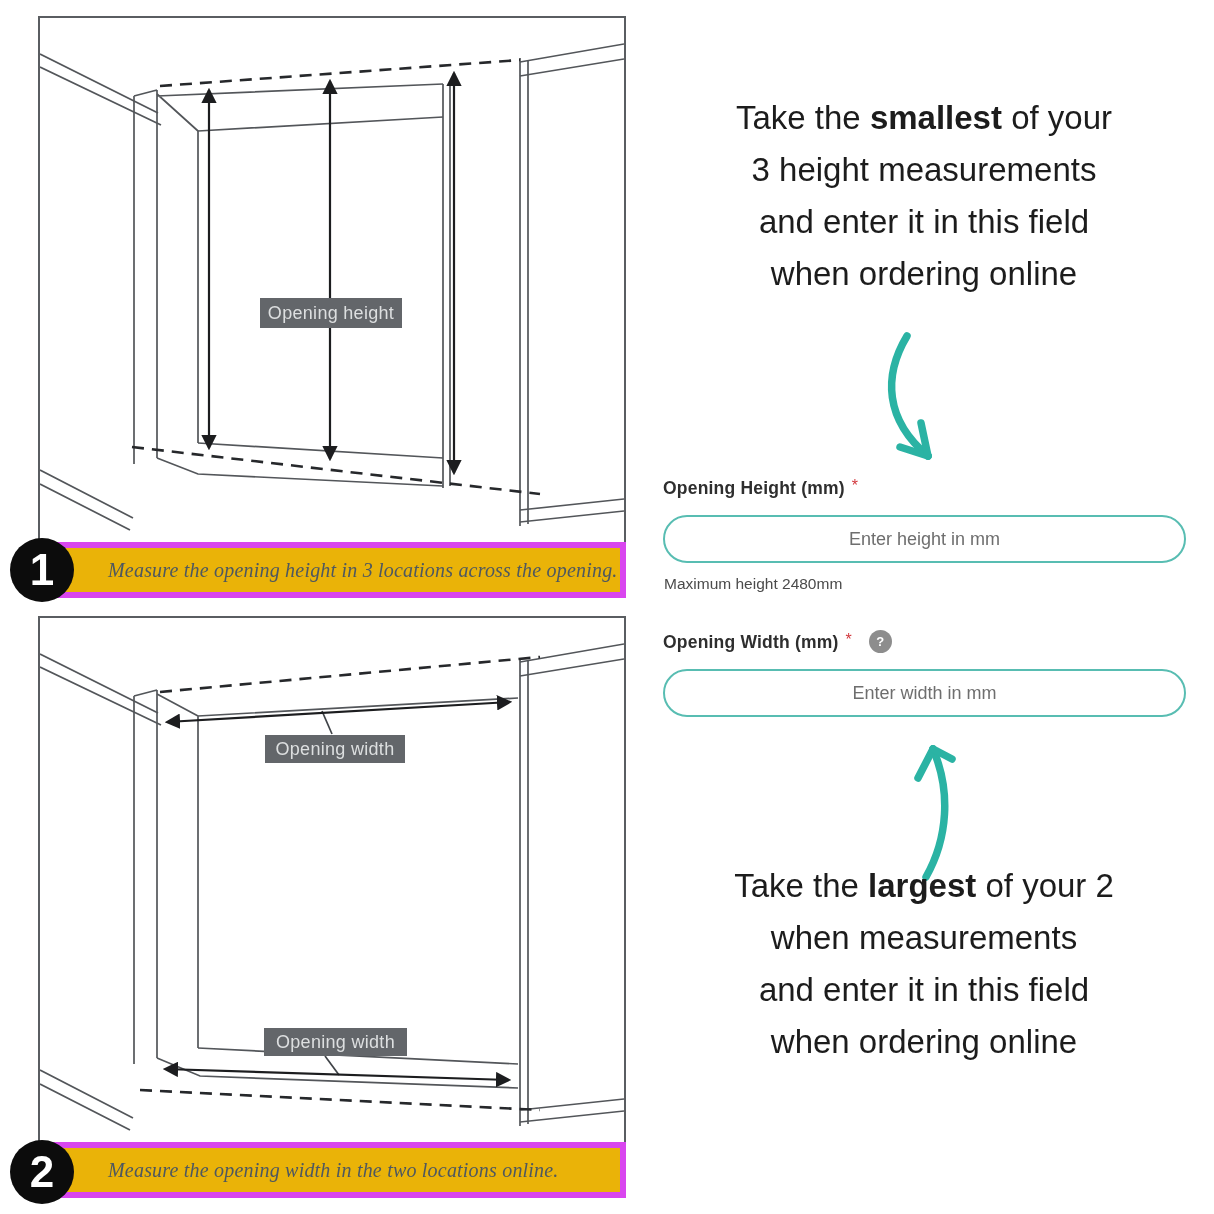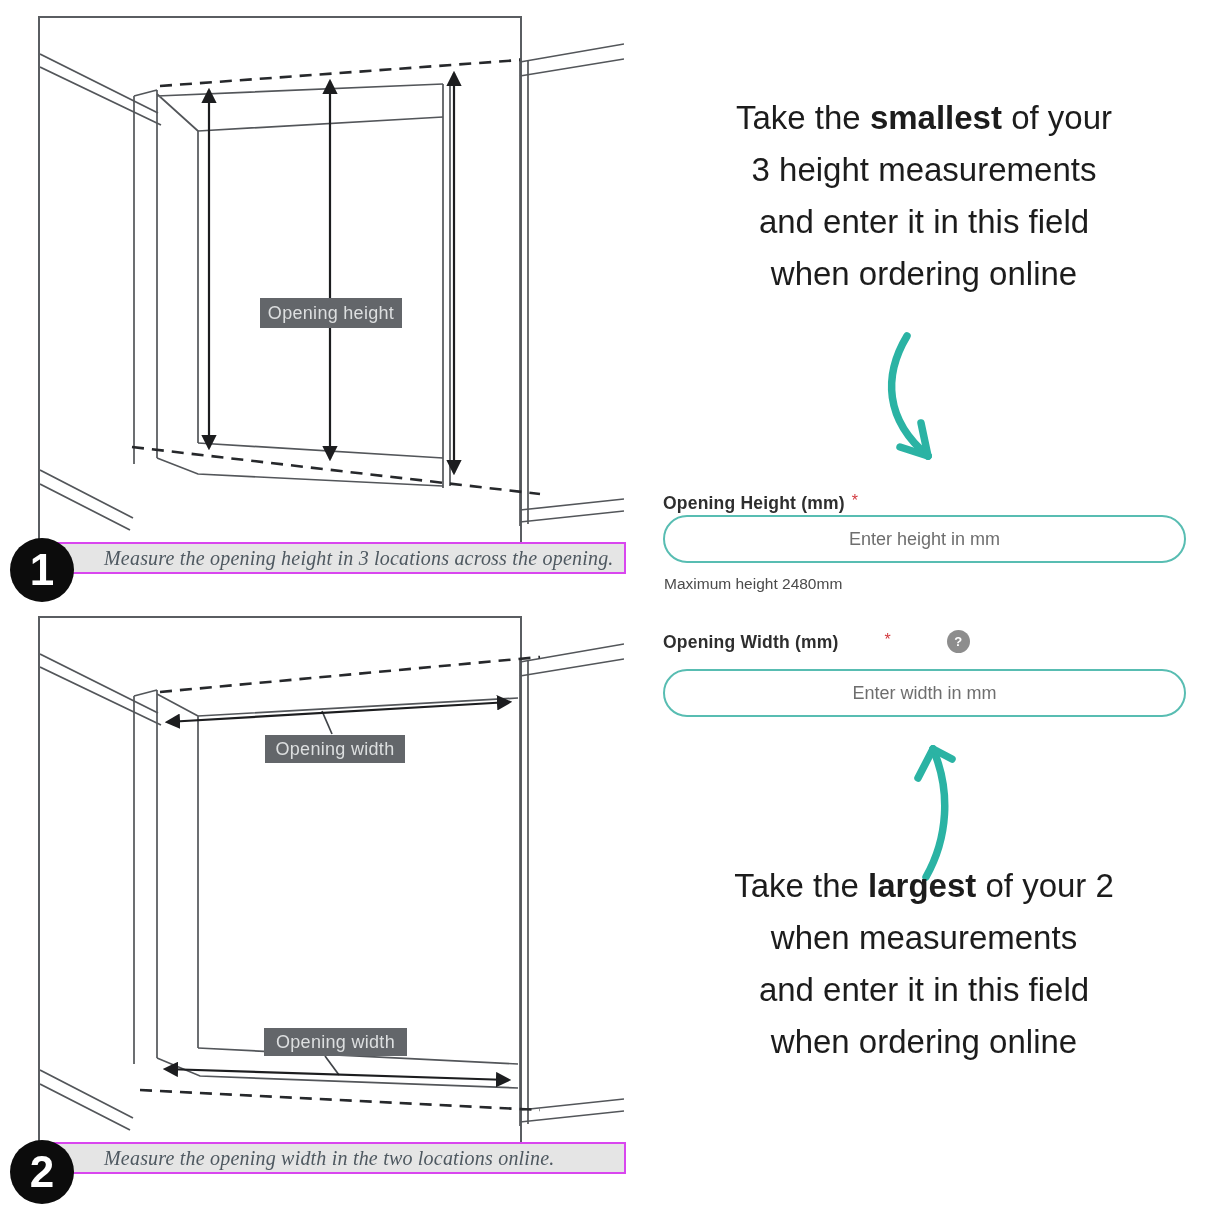--- a/index.html
+++ b/index.html
@@ -3,29 +3,29 @@
 <meta charset="utf-8">
 <style>
   * { margin:0; padding:0; box-sizing:border-box; }
   html,body { background:#ffffff; }
   #page {
     position:relative; width:1214px; height:1214px; background:#ffffff;
     font-family:"Liberation Sans","DejaVu Sans",sans-serif; overflow:hidden;
   }
   
   .card { position:absolute; left:38px; width:588px; }
-  .drawing { position:relative; width:484px; height:528px; border:2px solid #5a5d61; background:#fff; }
+  .drawing { position:relative; width:588px; height:528px; border:2px solid #5a5d61; background:#fff; }
   .drawing svg { position:absolute; left:0; top:0; }
   .diagram-label {
     position:absolute; background:#63666a; color:#dddfe0; font-size:18px;
     display:flex; align-items:center; justify-content:center; letter-spacing:.3px;
   }
   .caption-strip {
-    position:relative; width:588px; height:32px; margin-top:-2px;
-    border:2px solid #d946ef; background:#e5e5e5;
+    position:relative; width:588px; height:56px; margin-top:-2px;
+    border:6px solid #d946ef; background:#eab308;
     display:flex; align-items:center; padding-left:64px;
   }
   .caption-text {
     font-family:"Liberation Serif","DejaVu Serif",serif; font-style:italic;
     font-size:20px; color:#4e5860; letter-spacing:.2px;
   }
   .step-badge {
     position:absolute; left:10px; width:64px; height:64px; border-radius:50%;
     background:#0c0c0c; color:#ffffff; font-size:44px; font-weight:700;
     display:flex; align-items:center; justify-content:center; z-index:5;
@@ -167,28 +167,28 @@
   </div>
 
   <svg class="teal-arrow" style="left:865px; top:330px;" width="85" height="138" viewBox="0 0 85 138">
     <g stroke="#2bb3a4" stroke-width="7.5" fill="none" stroke-linecap="round">
       <path d="M42,6 C18,46 20,90 63,126"></path>
       <path d="M63,126 L35,117"></path>
       <path d="M63,126 L56,93"></path>
     </g>
   </svg>
 
-  <div class="field-label-row" style="top:493px;">
+  <div class="field-label-row" style="top:478px;">
     <span class="field-label">Opening Height (mm)</span>
     <span class="req-star">*</span>
   </div>
   <input class="pill-input" style="top: 515px;" type="text" placeholder="Enter height in mm">
   <div class="helper-text" style="top:575px;">Maximum height 2480mm</div>
 
-  <div class="field-label-row" style="top:632px;gap:39px;">
+  <div class="field-label-row" style="top:632px;">
     <span class="field-label">Opening Width (mm)</span>
     <span class="req-star">*</span>
     <span class="help-icon">?</span>
   </div>
   <input class="pill-input" style="top: 669px;" type="text" placeholder="Enter width in mm">
 
   <svg class="teal-arrow" style="left:893px; top:737px;" width="78" height="148" viewBox="0 0 78 148">
     <g stroke="#2bb3a4" stroke-width="7.5" fill="none" stroke-linecap="round">
       <path d="M33,140 C55,101 58,54 40,12"></path>
       <path d="M40,12 L25,41"></path>

